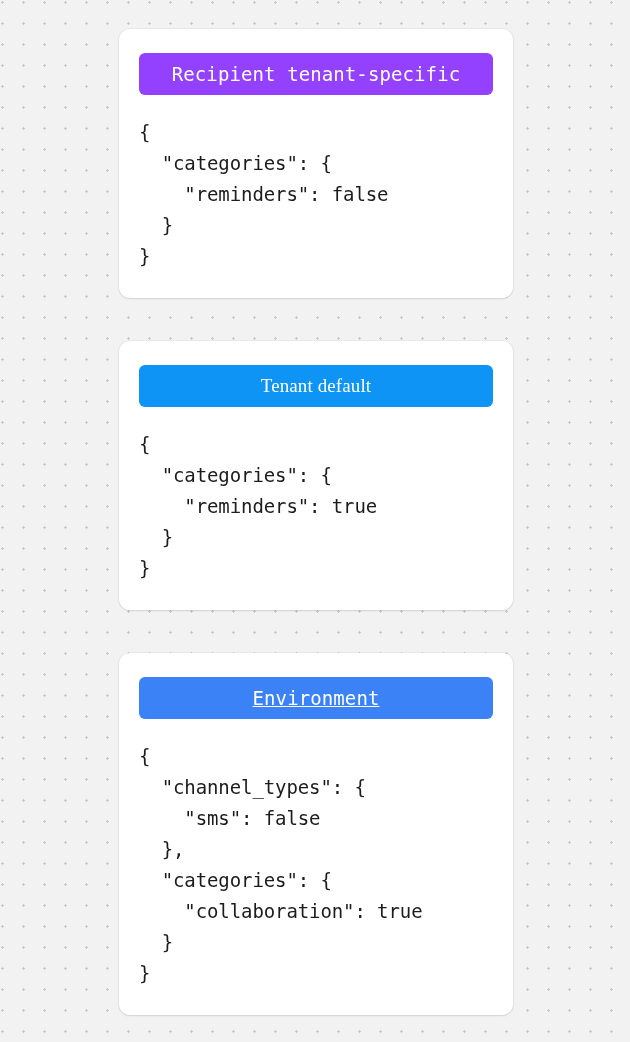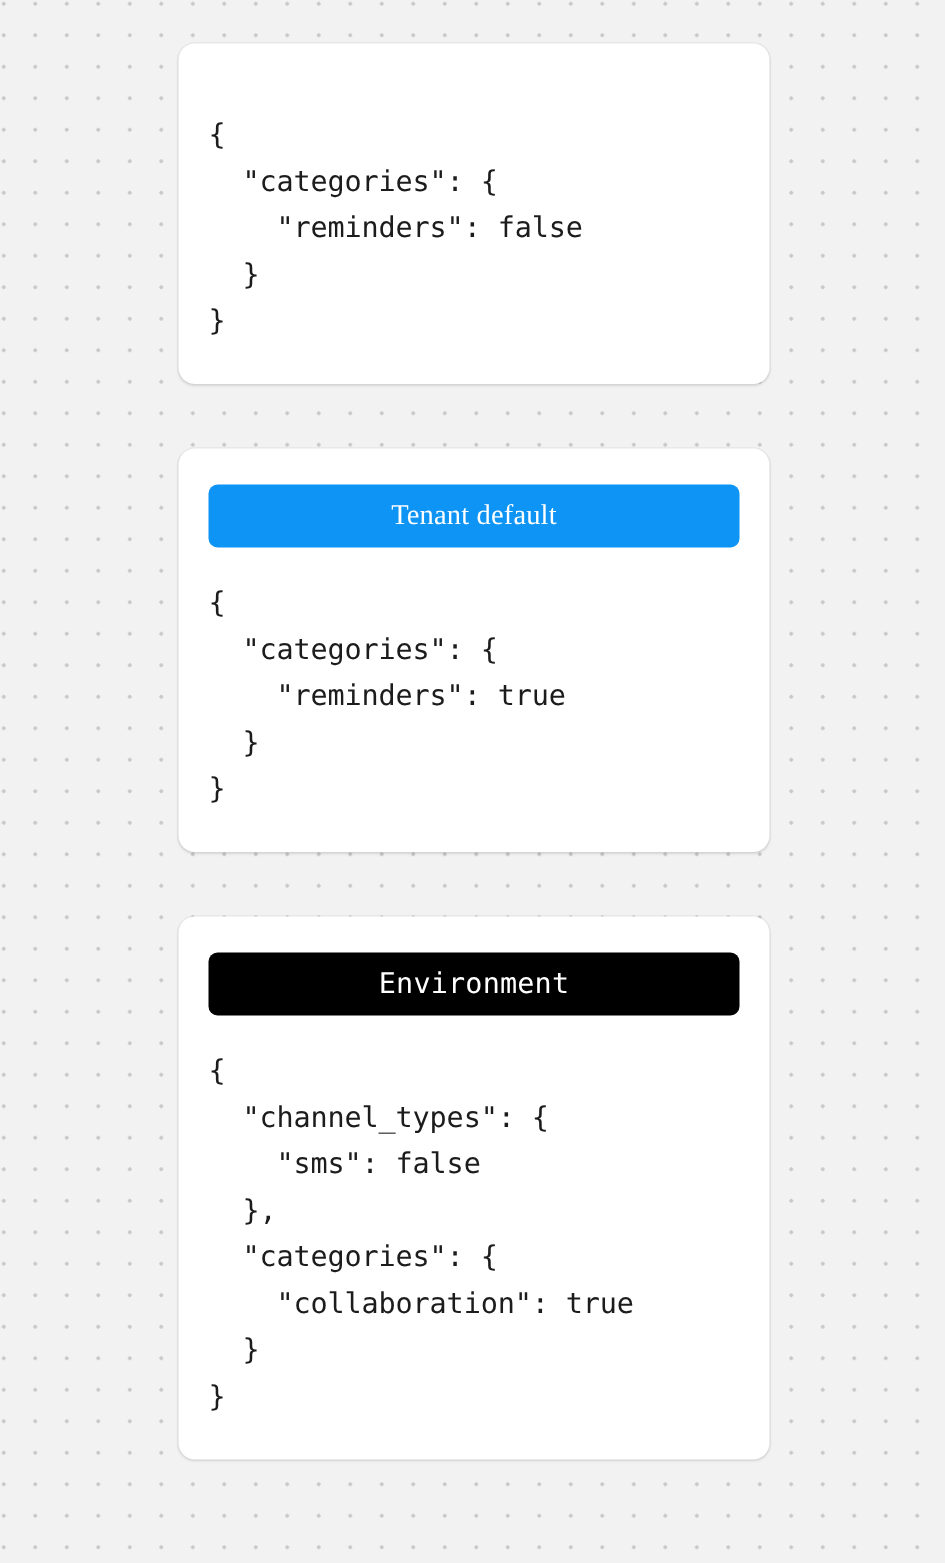--- a/index.html
+++ b/index.html
@@ -61,38 +61,39 @@
     white-space: pre;
     letter-spacing: -0.1px;
   }
 </style>
 </head>
 <body style="background-color: rgb(242, 242, 242); background-image: radial-gradient(circle, rgb(201, 201, 201) 1.15px, transparent 1.2px);">
 
 <div class="stack">
 
   <div class="card">
+    <div class="card-badge" style="background-color: rgb(147, 64, 255);">Recipient tenant-specific</div>
     <pre class="card-code">{
   "categories": {
     "reminders": false
   }
 }</pre>
   </div>
 
   <div class="card">
     <div class="card-badge" style="background-color: rgb(13, 148, 245); font-family: Liberation Serif, serif;">Tenant default</div>
     <pre class="card-code">{
   "categories": {
     "reminders": true
   }
 }</pre>
   </div>
 
   <div class="card">
-    <div class="card-badge" style="background-color: #000000;">Environment</div>
+    <div class="card-badge" style="background-color: #3b82f6; text-decoration: underline;">Environment</div>
     <pre class="card-code">{
   "channel_types": {
     "sms": false
   },
   "categories": {
     "collaboration": true
   }
 }</pre>
   </div>
 

